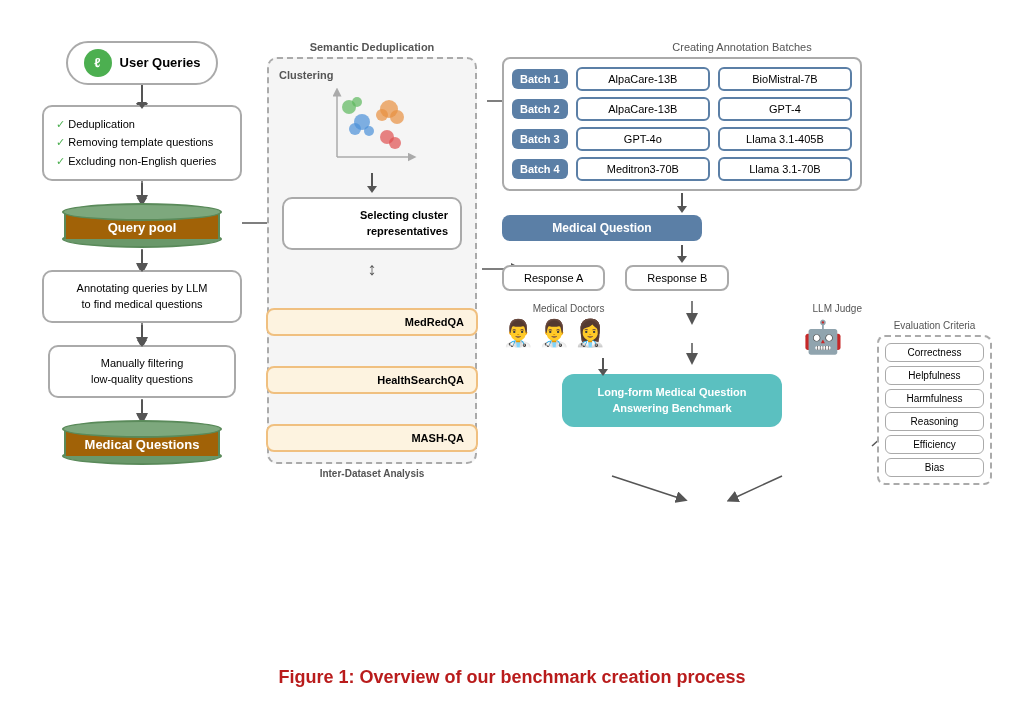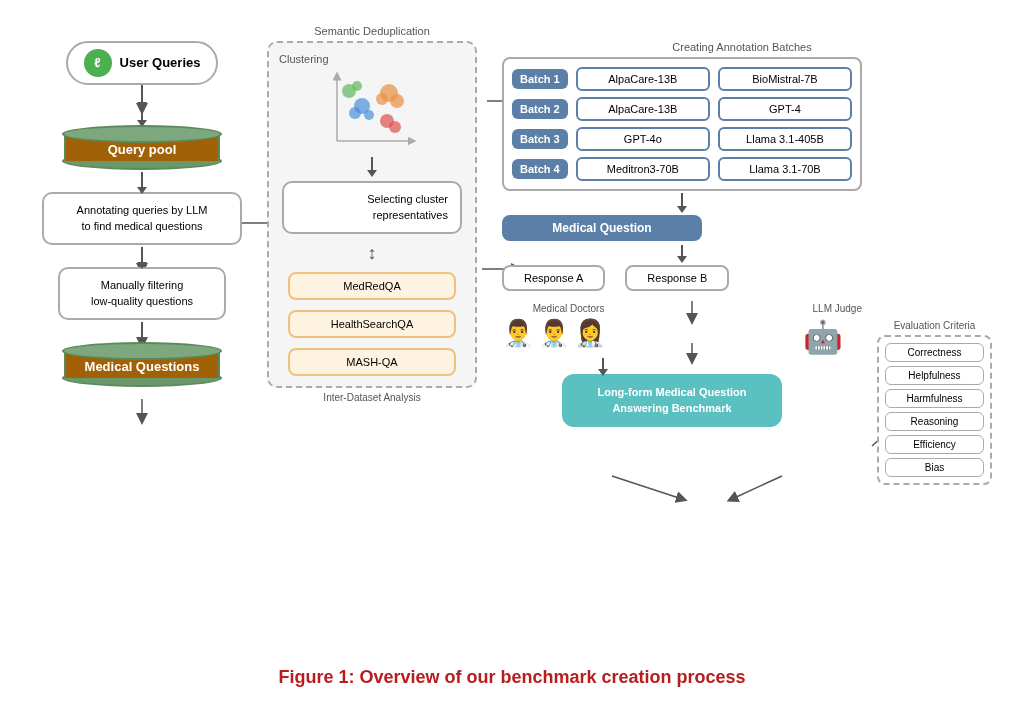--- a/index.html
+++ b/index.html
@@ -125,30 +125,31 @@
       width: 200px;
       line-height: 1.5;
     }
     .manual-filter-box {
       border: 2px solid #aaa;
       border-radius: 10px;
       padding: 8px 12px;
       background: #fff;
       font-size: 11px;
       text-align: center;
-      width: 168px;
+      width: 188px;
       line-height: 1.5;
     }
 
     
     .middle-col {
       position: absolute;
       left: 235px;
-      top: 4px;
+      top: 20px;
       width: 210px;
+      font-weight: bold;
     }
     .section-label {
       font-size: 11px;
       color: #555;
       text-align: center;
       margin-bottom: 4px;
     }
     .clustering-box {
       border: 2px dashed #aaa;
       border-radius: 10px;
@@ -178,22 +179,23 @@
       text-align: right;
       width: 180px;
       line-height: 1.5;
     }
     .dataset-box {
       border: 2px solid #f0c080;
       border-radius: 8px;
       padding: 6px 12px;
       background: #fdf3e0;
       font-size: 11px;
-      text-align: center;
-      width: 168px;
+      text-align: right;
+      width: 212px;
+      margin-top: 20px;
     }
     .inter-dataset-label {
       font-size: 10px;
       color: #555;
       text-align: center;
     }
 
     
     .right-col {
       position: absolute;
@@ -403,20 +405,25 @@
       <div class="logo-circle">
         <span>ℓ</span>
       </div>
       <span>User Queries</span>
     </div>
 
     <div style="height:18px; width:2px; background:#555; margin:0 auto; position:relative;">
       <div style="position:absolute;bottom:-6px;left:-4px;border-left:5px solid transparent;border-right:5px solid transparent;border-top:7px solid #555;"></div>
     </div>
 
+    <div class="steps-box" style="margin-top:2px;">
+      <div class="step-item">Deduplication</div>
+      <div class="step-item">Removing template questions</div>
+      <div class="step-item">Excluding non-English queries</div>
+    </div>
 
     <div style="height:16px; width:2px; background:#555; margin:0 auto; position:relative; margin-top:2px;">
       <div style="position:absolute;bottom:-6px;left:-4px;border-left:5px solid transparent;border-right:5px solid transparent;border-top:7px solid #555;"></div>
     </div>
 
     <div class="cylinder-box" style="margin-top:4px;">
       <div class="cylinder-top"></div>
       <div class="cylinder-body">Query pool</div>
       <div class="cylinder-bottom"></div>
     </div>

